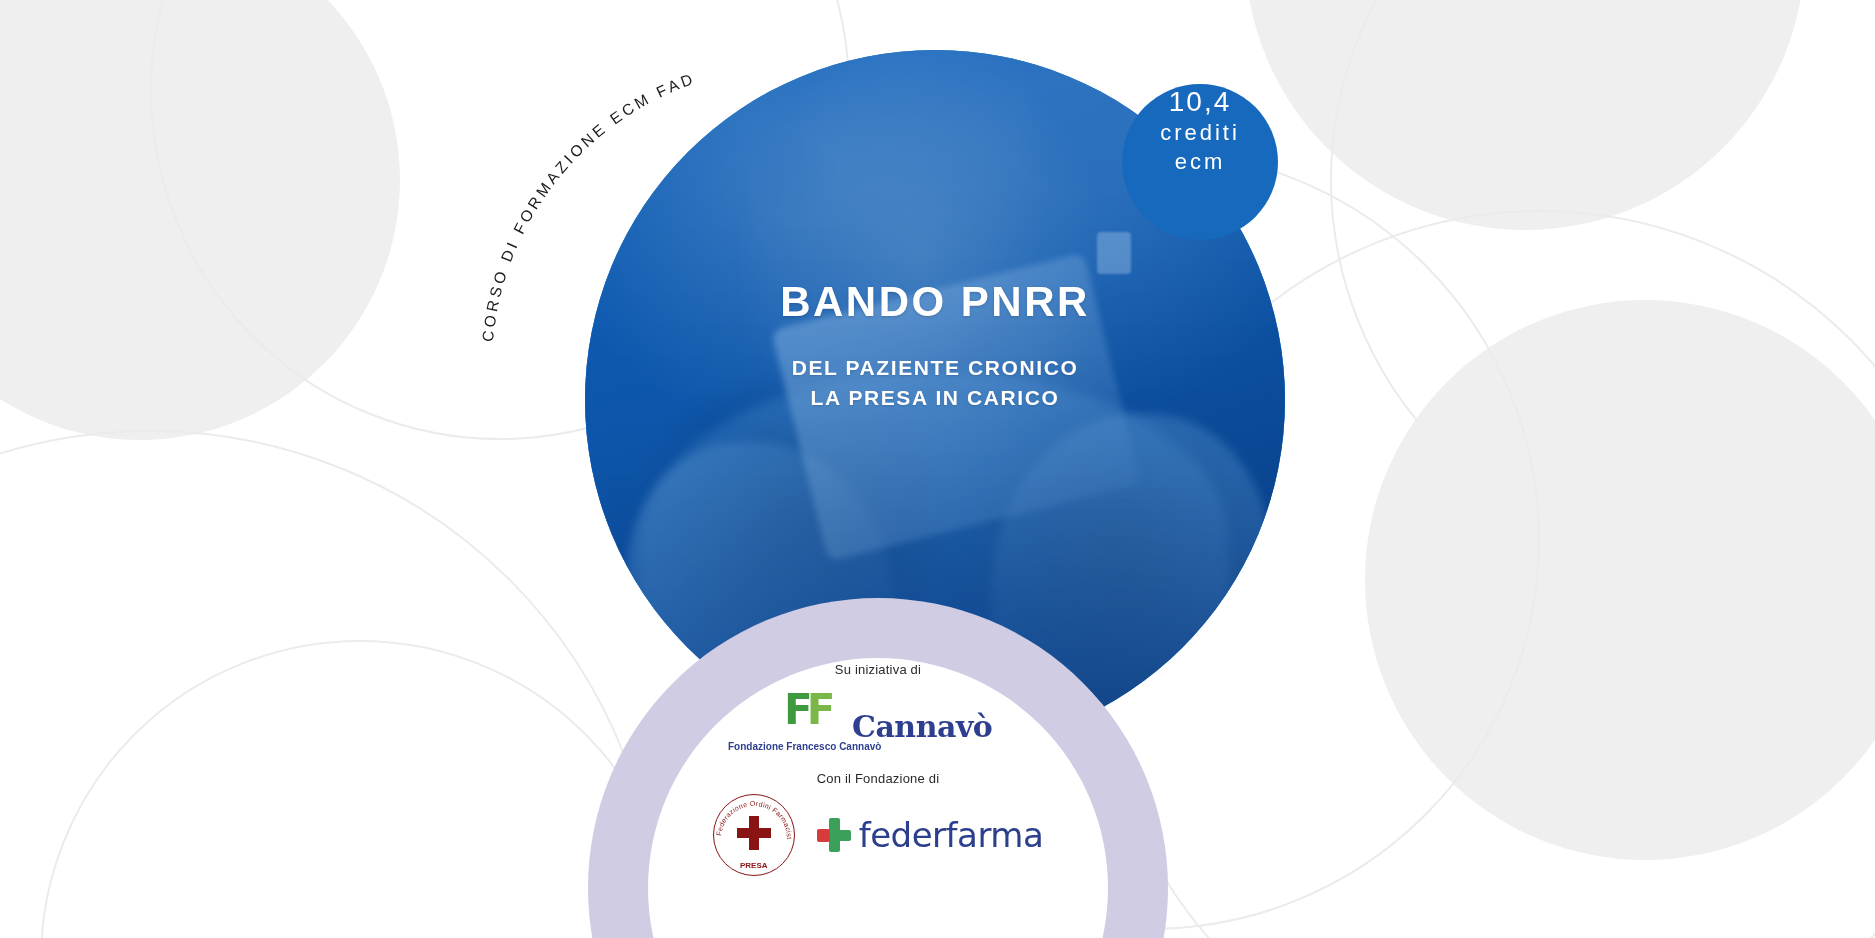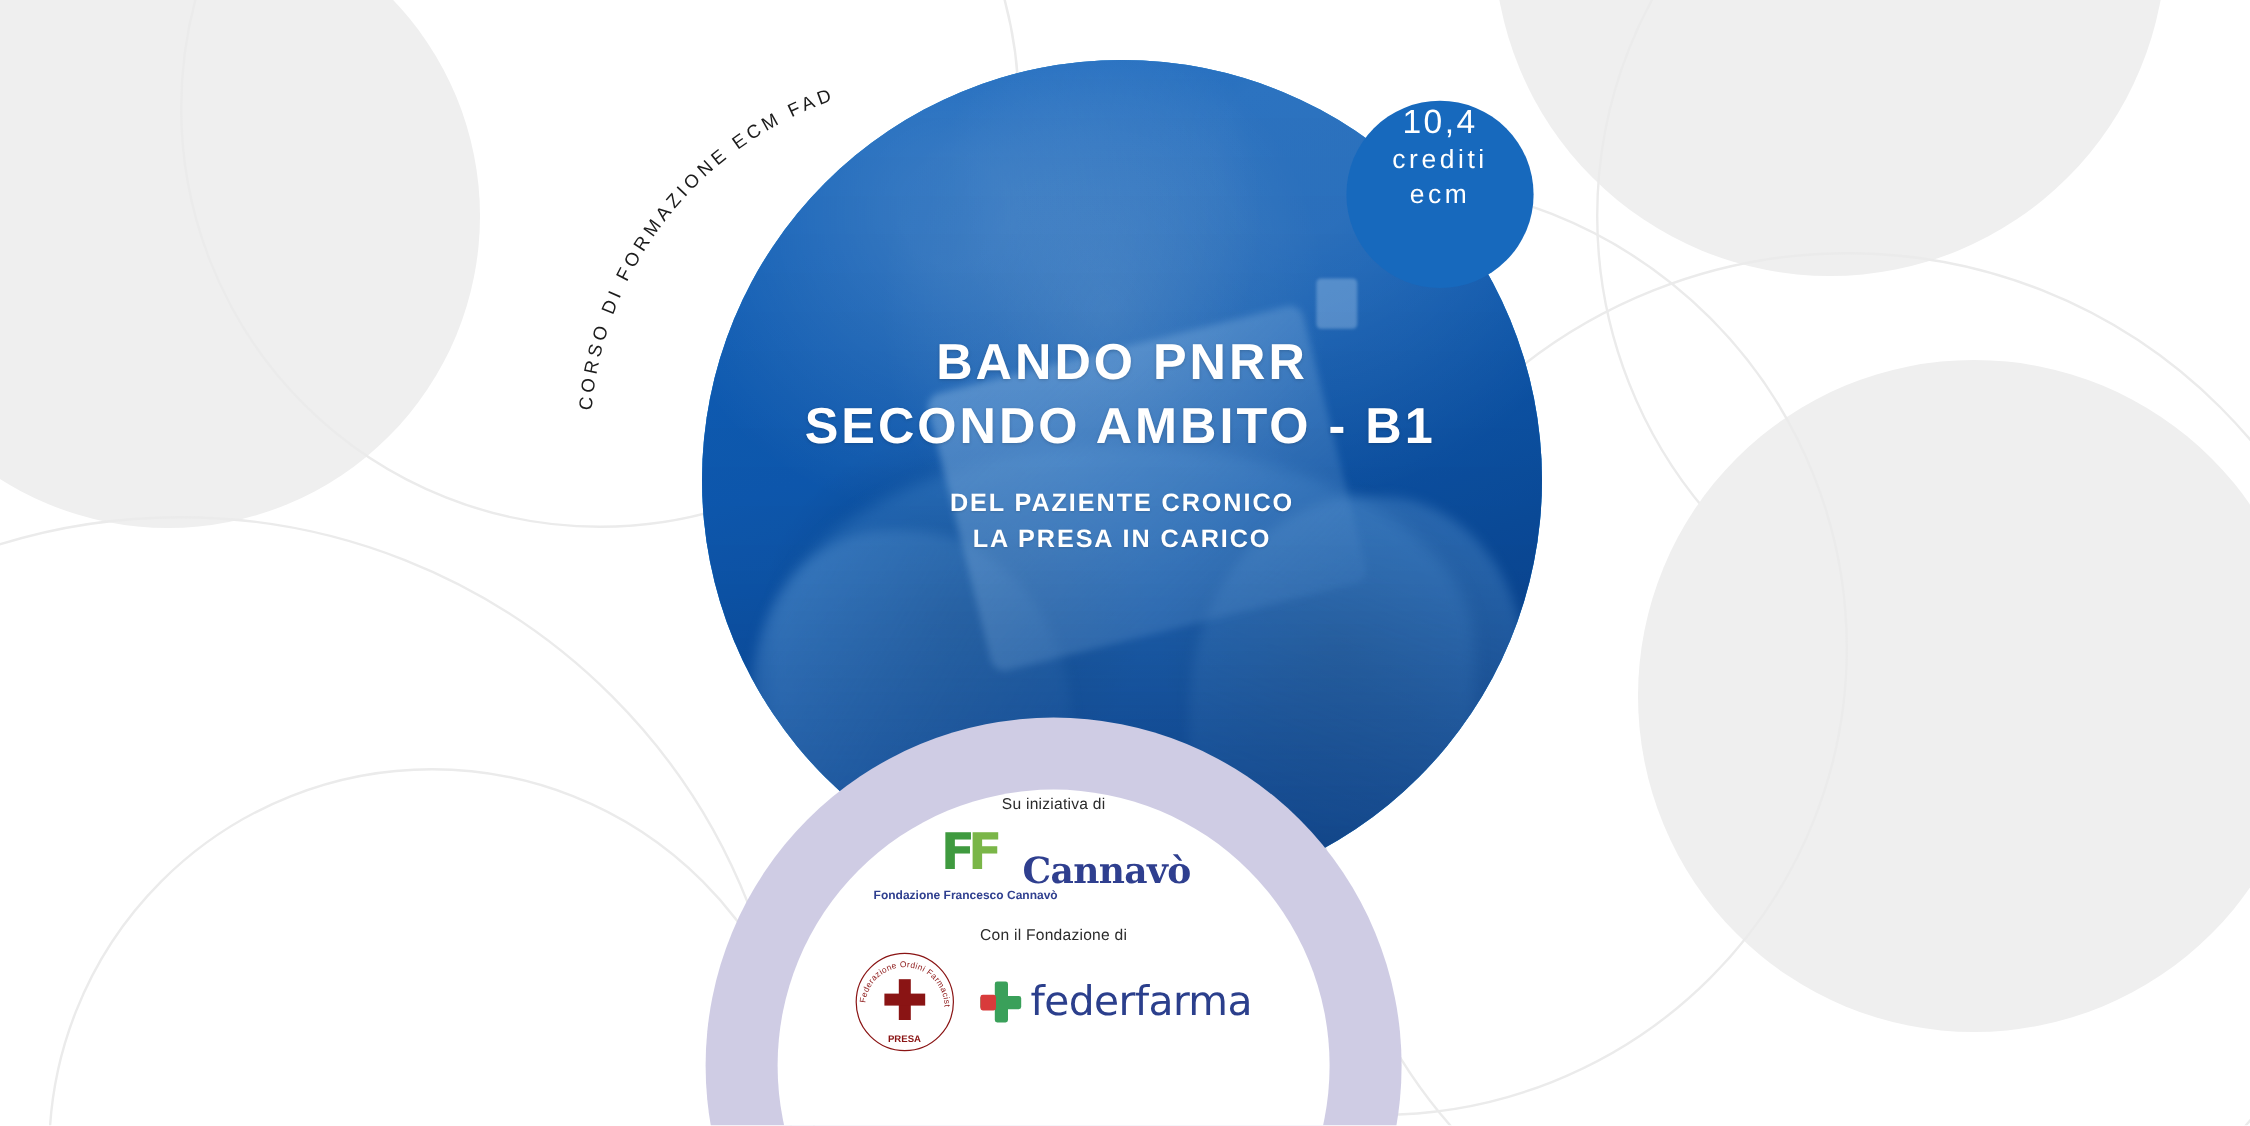--- a/index.html
+++ b/index.html
@@ -380,21 +380,20 @@
 
   <div class="credits-badge">
     <div class="cb-num">10,4</div>
     <div class="cb-l1">crediti</div>
     <div class="cb-l2">ecm</div>
   </div>
 
   <div class="title-block">
     <div class="title-main">
       <span>BANDO PNRR</span>
-      <span class="line2">SECONDO AMBITO - B1</span>
     </div>
     <div class="title-sub">
       <div>DEL PAZIENTE CRONICO</div>
       <div>LA PRESA IN CARICO</div>
     </div>
   </div>
 
   <div class="lav-ring lav-outer"></div>
   <div class="lav-ring lav-inner"></div>
 

